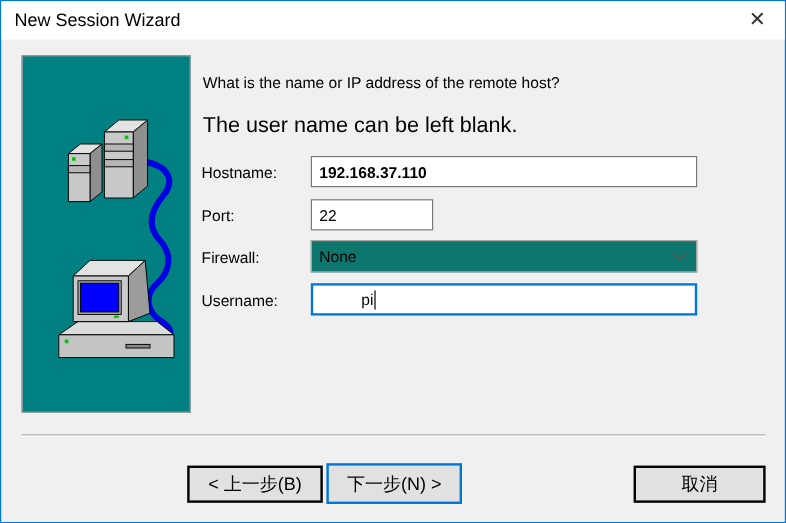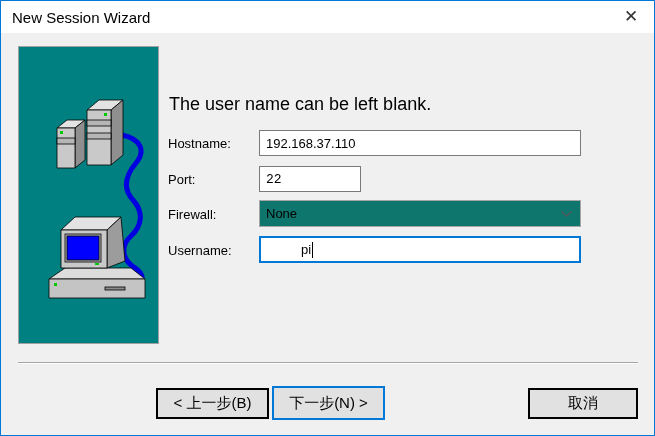--- a/index.html
+++ b/index.html
@@ -26,21 +26,21 @@
   }
   .question{position:absolute;left:168px;top:60px;font-size:13px;}
   .hint{position:absolute;left:168px;top:93px;font-size:18px;}
   .flabel{position:absolute;left:167px;font-size:13px;}
   .field{
     position:absolute;left:258px;height:26px;background:#fff;
     border:1px solid #7a7a7a;font-family:"Liberation Sans","DejaVu Sans",sans-serif;
     font-size:13px;padding:0 6px;color:#000;outline:none;
   }
   .field.wide{width:322px;}
-  .field.narrow{width:102px;font-family:Liberation Mono, monospace;}
+  .field.narrow{width:102px;}
   .combo{
     position:absolute;left:258px;width:322px;height:27px;
     background:#0f766e;border:1px solid #a6a6a6;
     display:flex;align-items:center;justify-content:space-between;
     font-size:13px;padding:0 8px 0 6px;
   }
   .field-focused{
     position:absolute;left:258px;width:322px;height:27px;background:#fff;
     border:2px solid #0078d7;display:flex;align-items:center;
     font-size:13px;padding:0 5px;
@@ -104,24 +104,25 @@
         <polygon points="42,183 56,170 102,170 88,183" fill="#e3e3e3"></polygon>
         <polygon points="88,183 102,170 106,214 88,221" fill="#9c9c9c"></polygon>
         <polygon points="42,183 88,183 88,221 42,221" fill="#c9c9c9"></polygon>
         <rect x="46" y="187" width="36" height="28" fill="#b0b0b0"></rect>
         <rect x="48" y="189" width="32" height="24" fill="#0000ff"></rect>
         <rect x="76" y="216" width="4" height="2" fill="#00c800" stroke="none"></rect>
       </g>
     </svg>
   </div>
 
+  <div class="question">What is the name or IP address of the remote host?</div>
   <div class="hint">The user name can be left blank.</div>
 
   <div class="flabel" style="top:135px;">Hostname:</div>
-  <input class="field wide" style="top: 129px;" value="192.168.37.110">
+  <input class="field wide" style="top: 129px; font-weight: bold;" value="192.168.37.110">
 
   <div class="flabel" style="top:171px;">Port:</div>
   <input class="field narrow" style="top: 165px;" value="22">
 
   <div class="flabel" style="top:206px;">Firewall:</div>
   <div class="combo" style="top:199px;">
     <span>None</span>
     <svg width="11" height="6" viewBox="0 0 11 6">
       <polyline points="0.5,0.5 5.5,5 10.5,0.5" fill="none" stroke="#555" stroke-width="1.3"></polyline>
     </svg>

